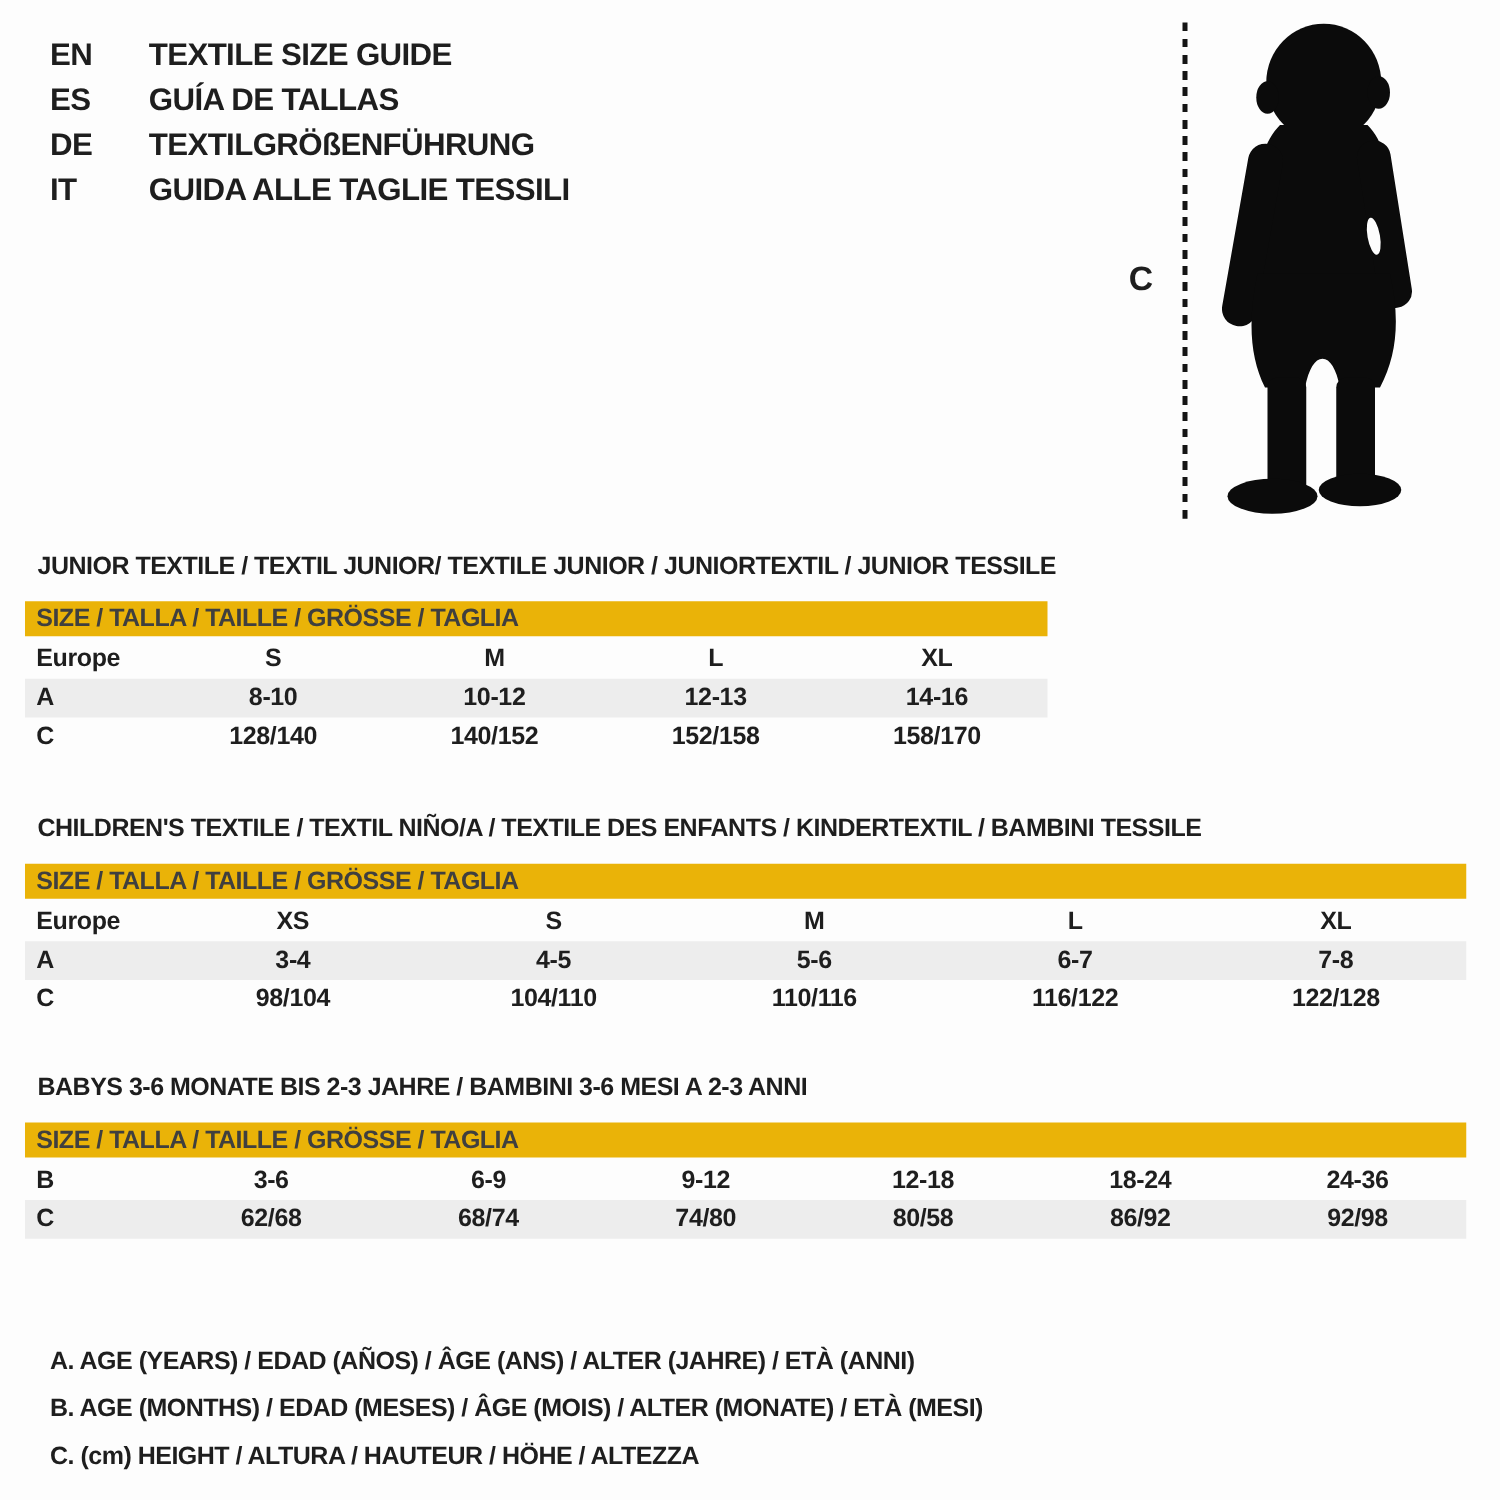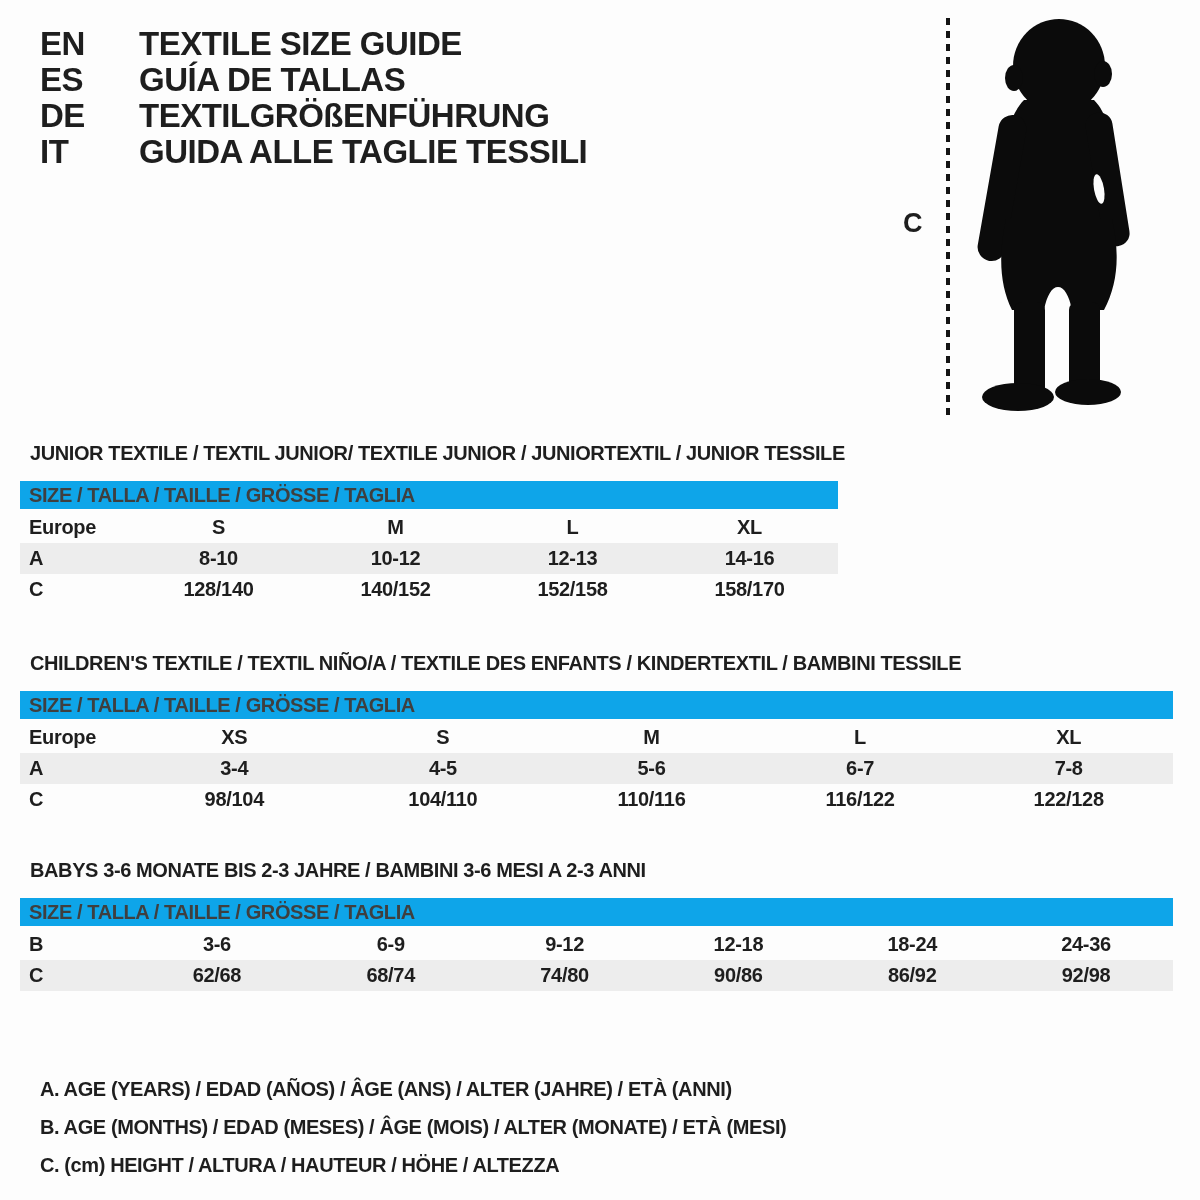--- a/index.html
+++ b/index.html
@@ -4,39 +4,39 @@
 <style>
   html, body { margin:0; padding:0; }
   body {
     width:1200px; height:1200px; position:relative; overflow:hidden;
     background:#fdfdfd; color:#1e1e1e;
     font-family:"Liberation Sans", sans-serif; font-weight:700;
   }
 
   
   .langs { position:absolute; left:40px; top:26px; }
-  .lang-row { display:flex; font-size:33px; line-height:36px; letter-spacing:-0.5px;gap:20px; }
+  .lang-row { display:flex; font-size:25px; line-height:36px; letter-spacing:-0.5px; }
   .lang-code { width:79px; }
 
   
   .measure-label { position:absolute; left:903px; top:208px; font-size:27px; }
   .measure-line {
     position:absolute; left:946px; top:18px; width:4px; height:397px;
     background:repeating-linear-gradient(to bottom, #141414 0 7px, transparent 7px 13px);
   }
   .baby-svg { position:absolute; left:962px; top:14px; }
 
   
   .size-table { position:absolute; left:20px; }
   #sec-junior   { top:435px; width:818px; }
   #sec-children { top:645px; width:1153px; }
   #sec-babies   { top:852px; width:1153px; }
   .section-title { font-size:20px; line-height:36px; padding-left:10px; letter-spacing:-0.4px; white-space:nowrap; }
   .tbl-head {
-    height:28px; background:#0ea5e9; color:#3f3f3f;
+    height:28px; background:#eab308; color:#3f3f3f;
     font-size:20px; line-height:28px; padding-left:9px;
     margin-top:10px; margin-bottom:3px; letter-spacing:-0.4px;
   }
   .row { display:flex; height:31px; align-items:center; font-size:20px; letter-spacing:-0.3px; }
   .row.shaded { background:#ededed; }
   .row .lbl { width:110px; padding-left:9px; box-sizing:border-box; }
   .row .val { flex:1; text-align:center; }
 
   
   .legend { position:absolute; left:40px; top:1070px; }
@@ -153,21 +153,21 @@
         <div class="val">9-12</div>
         <div class="val">12-18</div>
         <div class="val">18-24</div>
         <div class="val">24-36</div>
       </div>
       <div class="row shaded">
         <div class="lbl">C</div>
         <div class="val">62/68</div>
         <div class="val">68/74</div>
         <div class="val">74/80</div>
-        <div class="val">90/86</div>
+        <div class="val">80/58</div>
         <div class="val">86/92</div>
         <div class="val">92/98</div>
       </div>
     </div>
 </section>
 
 <div class="legend">
   <div class="legend-line">A. AGE (YEARS) / EDAD (AÑOS) / ÂGE (ANS) / ALTER (JAHRE) / ETÀ (ANNI)</div>
   <div class="legend-line">B. AGE (MONTHS) / EDAD (MESES) / ÂGE (MOIS) / ALTER (MONATE) / ETÀ (MESI)</div>
   <div class="legend-line">C. (cm) HEIGHT / ALTURA / HAUTEUR / HÖHE / ALTEZZA</div>

